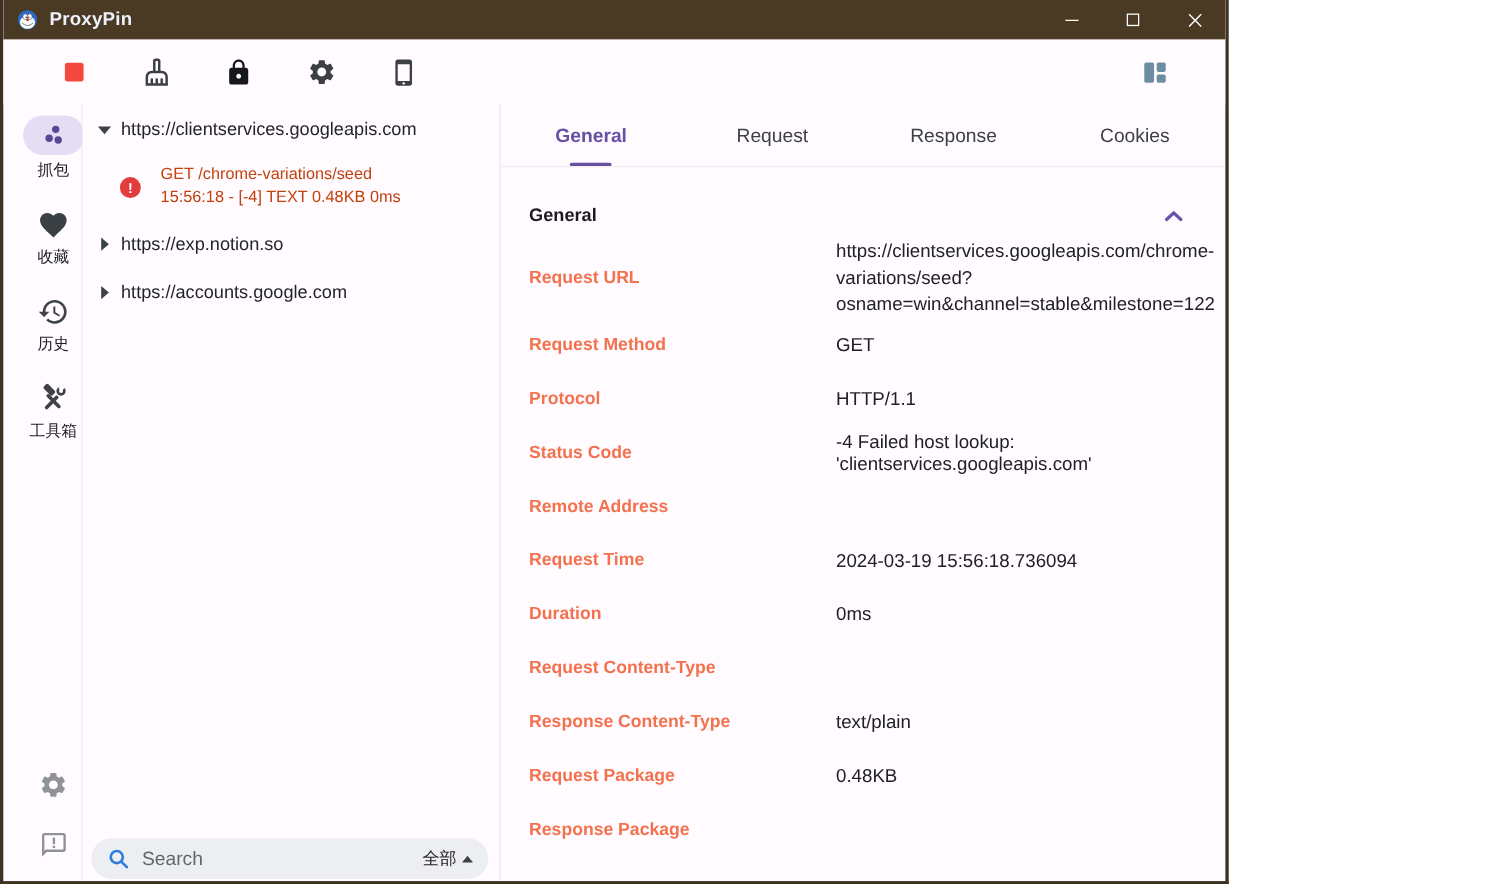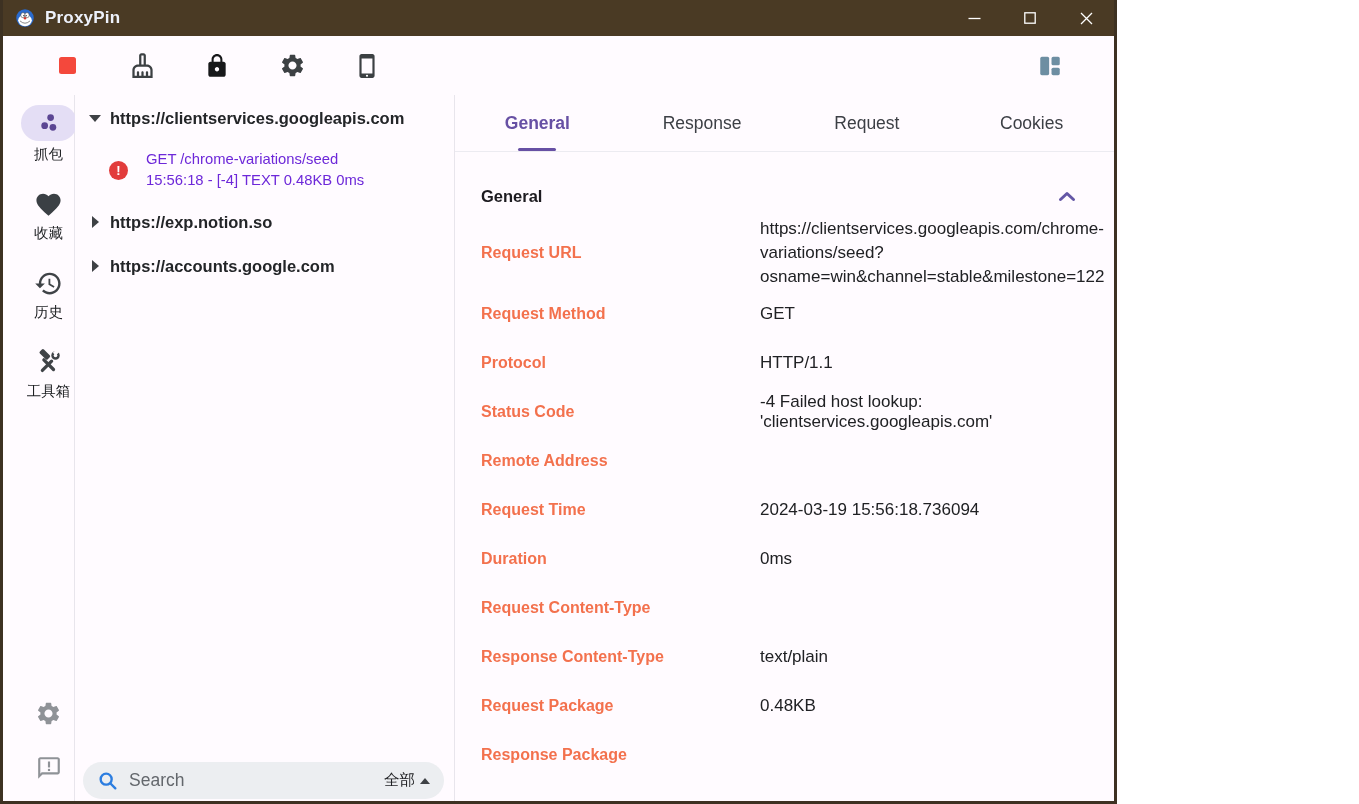--- a/index.html
+++ b/index.html
@@ -30,29 +30,29 @@
   .pill { width:56px; height:36px; border-radius:18px; display:flex; align-items:center; justify-content:center; }
   .nav-item.active .pill { background:#e4def5; }
   .nav-icon-plain { height:32px; display:flex; align-items:center; justify-content:center; }
   .nav-label { margin-top:4px; font-size:14.5px; color:#1b1d20; }
   .nav-bottom { display:flex; flex-direction:column; align-items:center; gap:28px; }
   .nav-bottom button { background:none; border:none; cursor:pointer; display:flex; }
   
   .listpane { width:380px; flex:none; border-right:1px solid #e8e5ec; position:relative; background:#fffbff; }
   .tree { padding-top:1px; }
   .tree-row { display:flex; align-items:center; cursor:pointer; }
-  .tree-row.domain { height:44px; padding-left:7px;font-weight:bold; }
+  .tree-row.domain { height:44px; padding-left:7px; }
   .tw { width:26px; flex:none; display:flex; justify-content:center; }
   .arr-down { width:0; height:0; border-left:6px solid transparent; border-right:6px solid transparent; border-top:7px solid #3e4145; }
   .arr-right { width:0; height:0; border-top:6px solid transparent; border-bottom:6px solid transparent; border-left:7px solid #3e4145; }
   .domain-text { font-size:16.5px; color:#232528; margin-left:2px; }
   .tree-row.request { height:60px; padding-left:34px; align-items:center; }
   .err { width:19px; height:19px; flex:none; border-radius:50%; background:#e23c3c; color:#fff; font-size:13px; font-weight:bold; display:flex; align-items:center; justify-content:center; }
   .req-lines { margin-left:18px; display:flex; flex-direction:column; }
-  .req-lines span { font-size:14.8px; line-height:21px; color:#6d28d9; }
+  .req-lines span { font-size:14.8px; line-height:21px; color:#c2410c; }
   
   .searchbar { position:absolute; left:8px; right:10px; bottom:2px; height:37px; border-radius:19px; background:#eceef1; display:flex; align-items:center; padding:0 14px; }
   .searchbar input { flex:1; margin-left:10px; border:none; background:transparent; outline:none; font-size:17.5px; color:#202124; font-family:inherit; min-width:0; }
   .searchbar input::placeholder { color:#63676c; }
   .filter { display:flex; align-items:center; gap:5px; cursor:pointer; }
   .filter span { font-size:15.5px; color:#202124; }
   .tri-up { width:0; height:0; border-left:5.5px solid transparent; border-right:5.5px solid transparent; border-bottom:6.5px solid #3e4145; }
   
   .mainpane { flex:1; display:flex; flex-direction:column; min-width:0; }
   .tabbar { height:57px; flex:none; display:flex; border-bottom:1px solid #ecebf1; }
@@ -259,24 +259,24 @@
       </div>
     </section>
 
     <section class="mainpane">
       <div class="tabbar">
         <div class="tab active">
           <span>General</span>
           <i class="tab-underline"></i>
         </div>
         <div class="tab">
+          <span>Request</span>
+        </div>
+        <div class="tab">
           <span>Response</span>
-        </div>
-        <div class="tab">
-          <span>Request</span>
         </div>
         <div class="tab">
           <span>Cookies</span>
         </div>
       </div>
 
       <div class="detail">
         <div class="section-header">
           <span class="section-title">General</span>
           <span class="chev">

